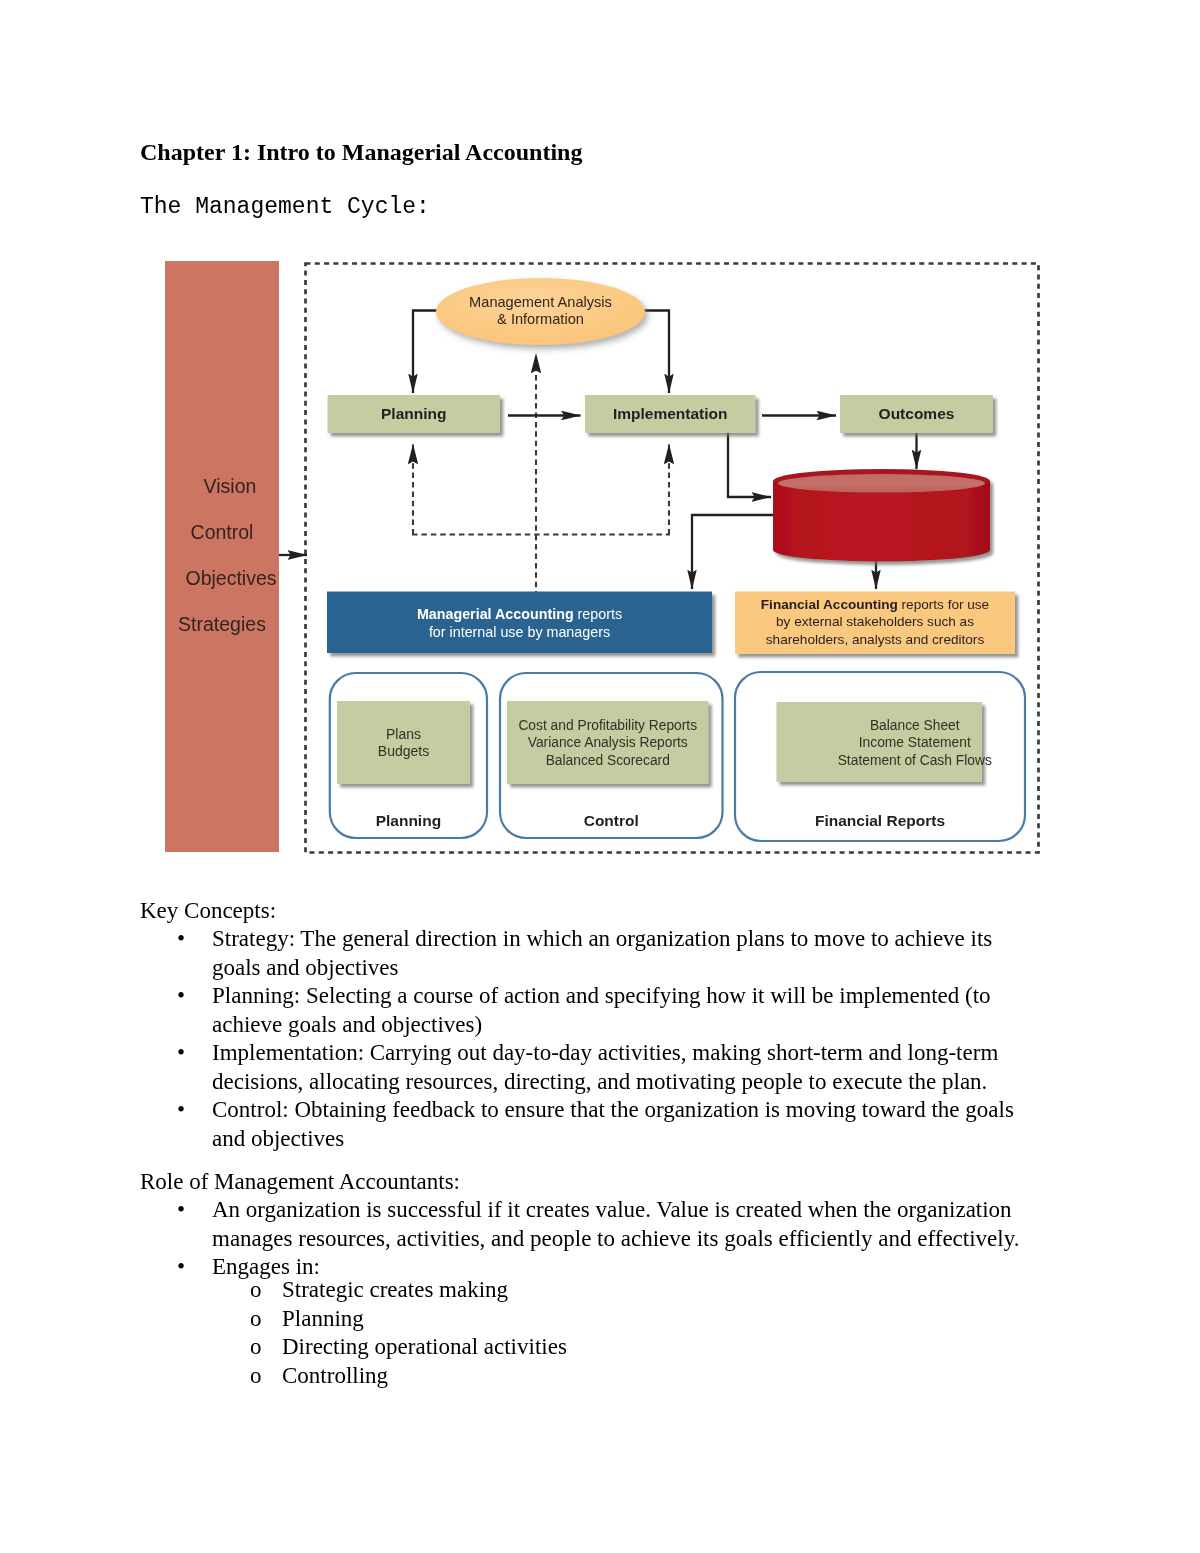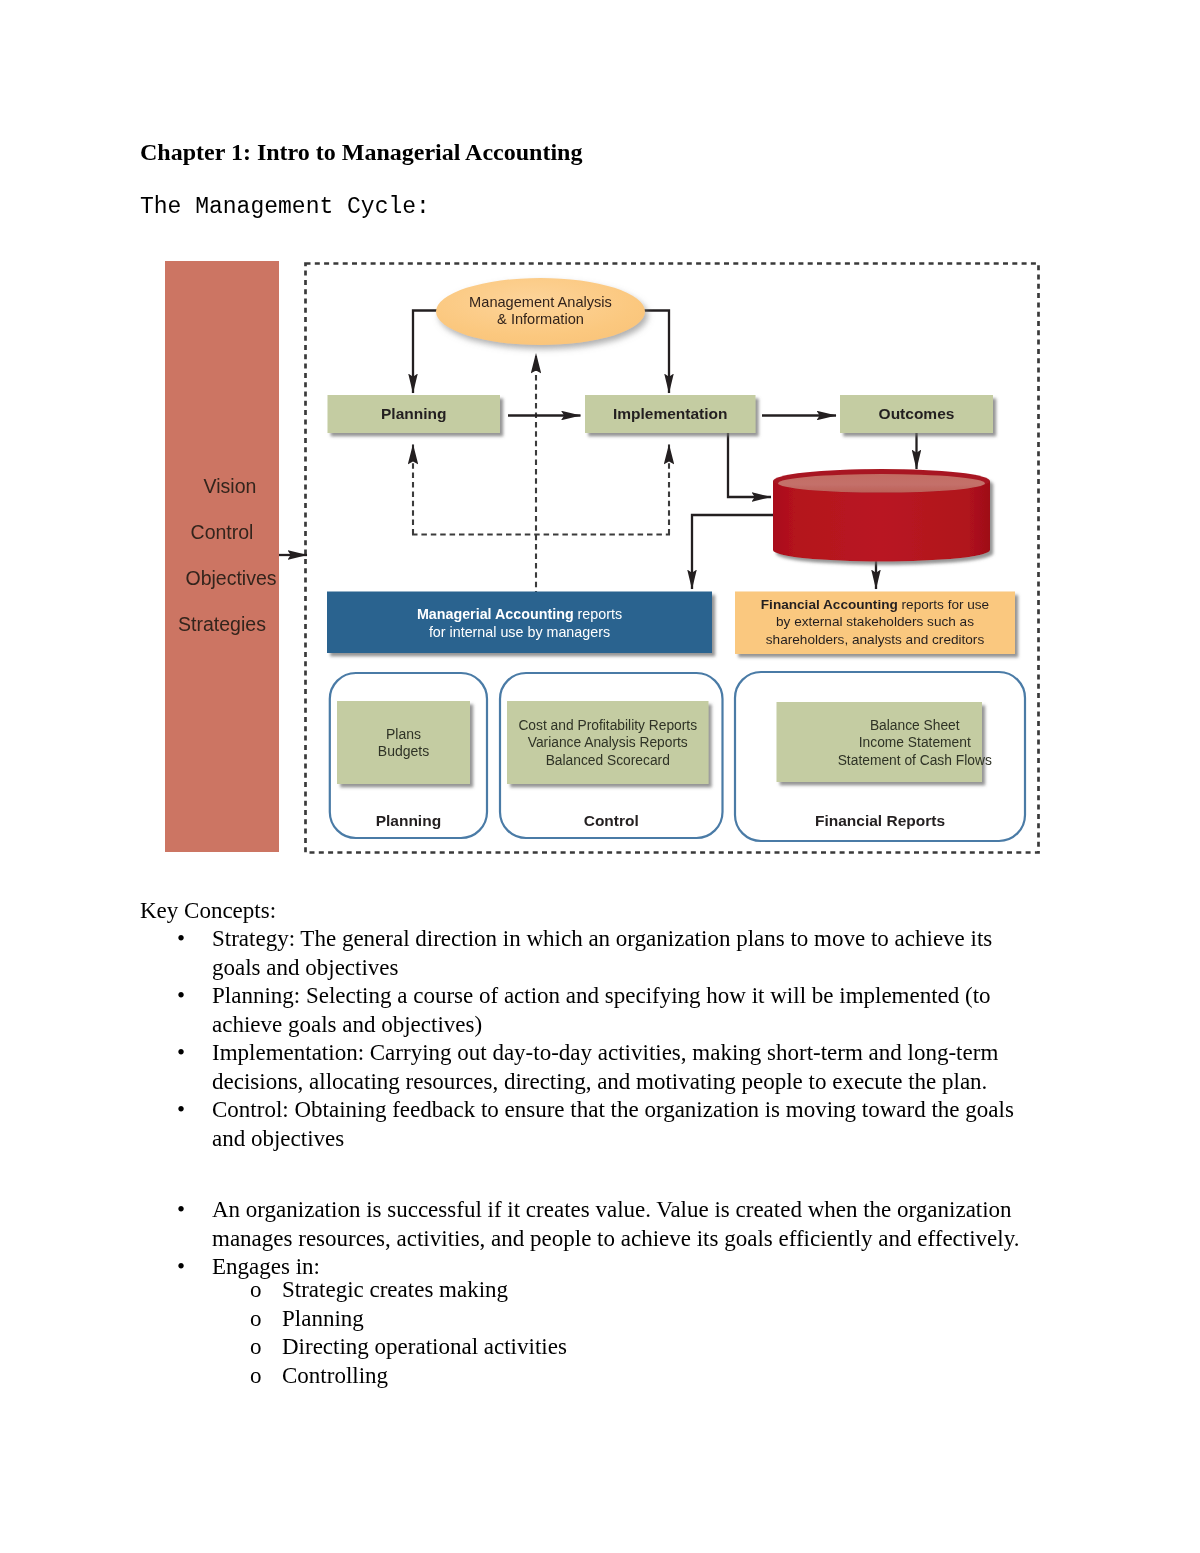--- a/index.html
+++ b/index.html
@@ -159,20 +159,21 @@
       <div class="bul-row">
         <span class="bul-mark">•</span>
         <span class="bul-body">Implementation: Carrying out day-to-day activities, making short-term and long-term decisions, allocating resources, directing, and motivating people to execute the plan.</span>
       </div>
       <div class="bul-row">
         <span class="bul-mark">•</span>
         <span class="bul-body">Control: Obtaining feedback to ensure that the organization is moving toward the goals and objectives</span>
       </div>
     </div>
 
+  <div class="abs sec-head" style="top:1168px">Role of Management Accountants:</div>
   <div class="abs bullets" style="top:1196px" id="role-bullets">
       <div class="bul-row">
         <span class="bul-mark">•</span>
         <span class="bul-body">An organization is successful if it creates value. Value is created when the organization manages resources, activities, and people to achieve its goals efficiently and effectively.</span>
       </div>
       <div class="bul-row">
         <span class="bul-mark">•</span>
         <span class="bul-body">Engages in:</span>
       </div>
     </div>

